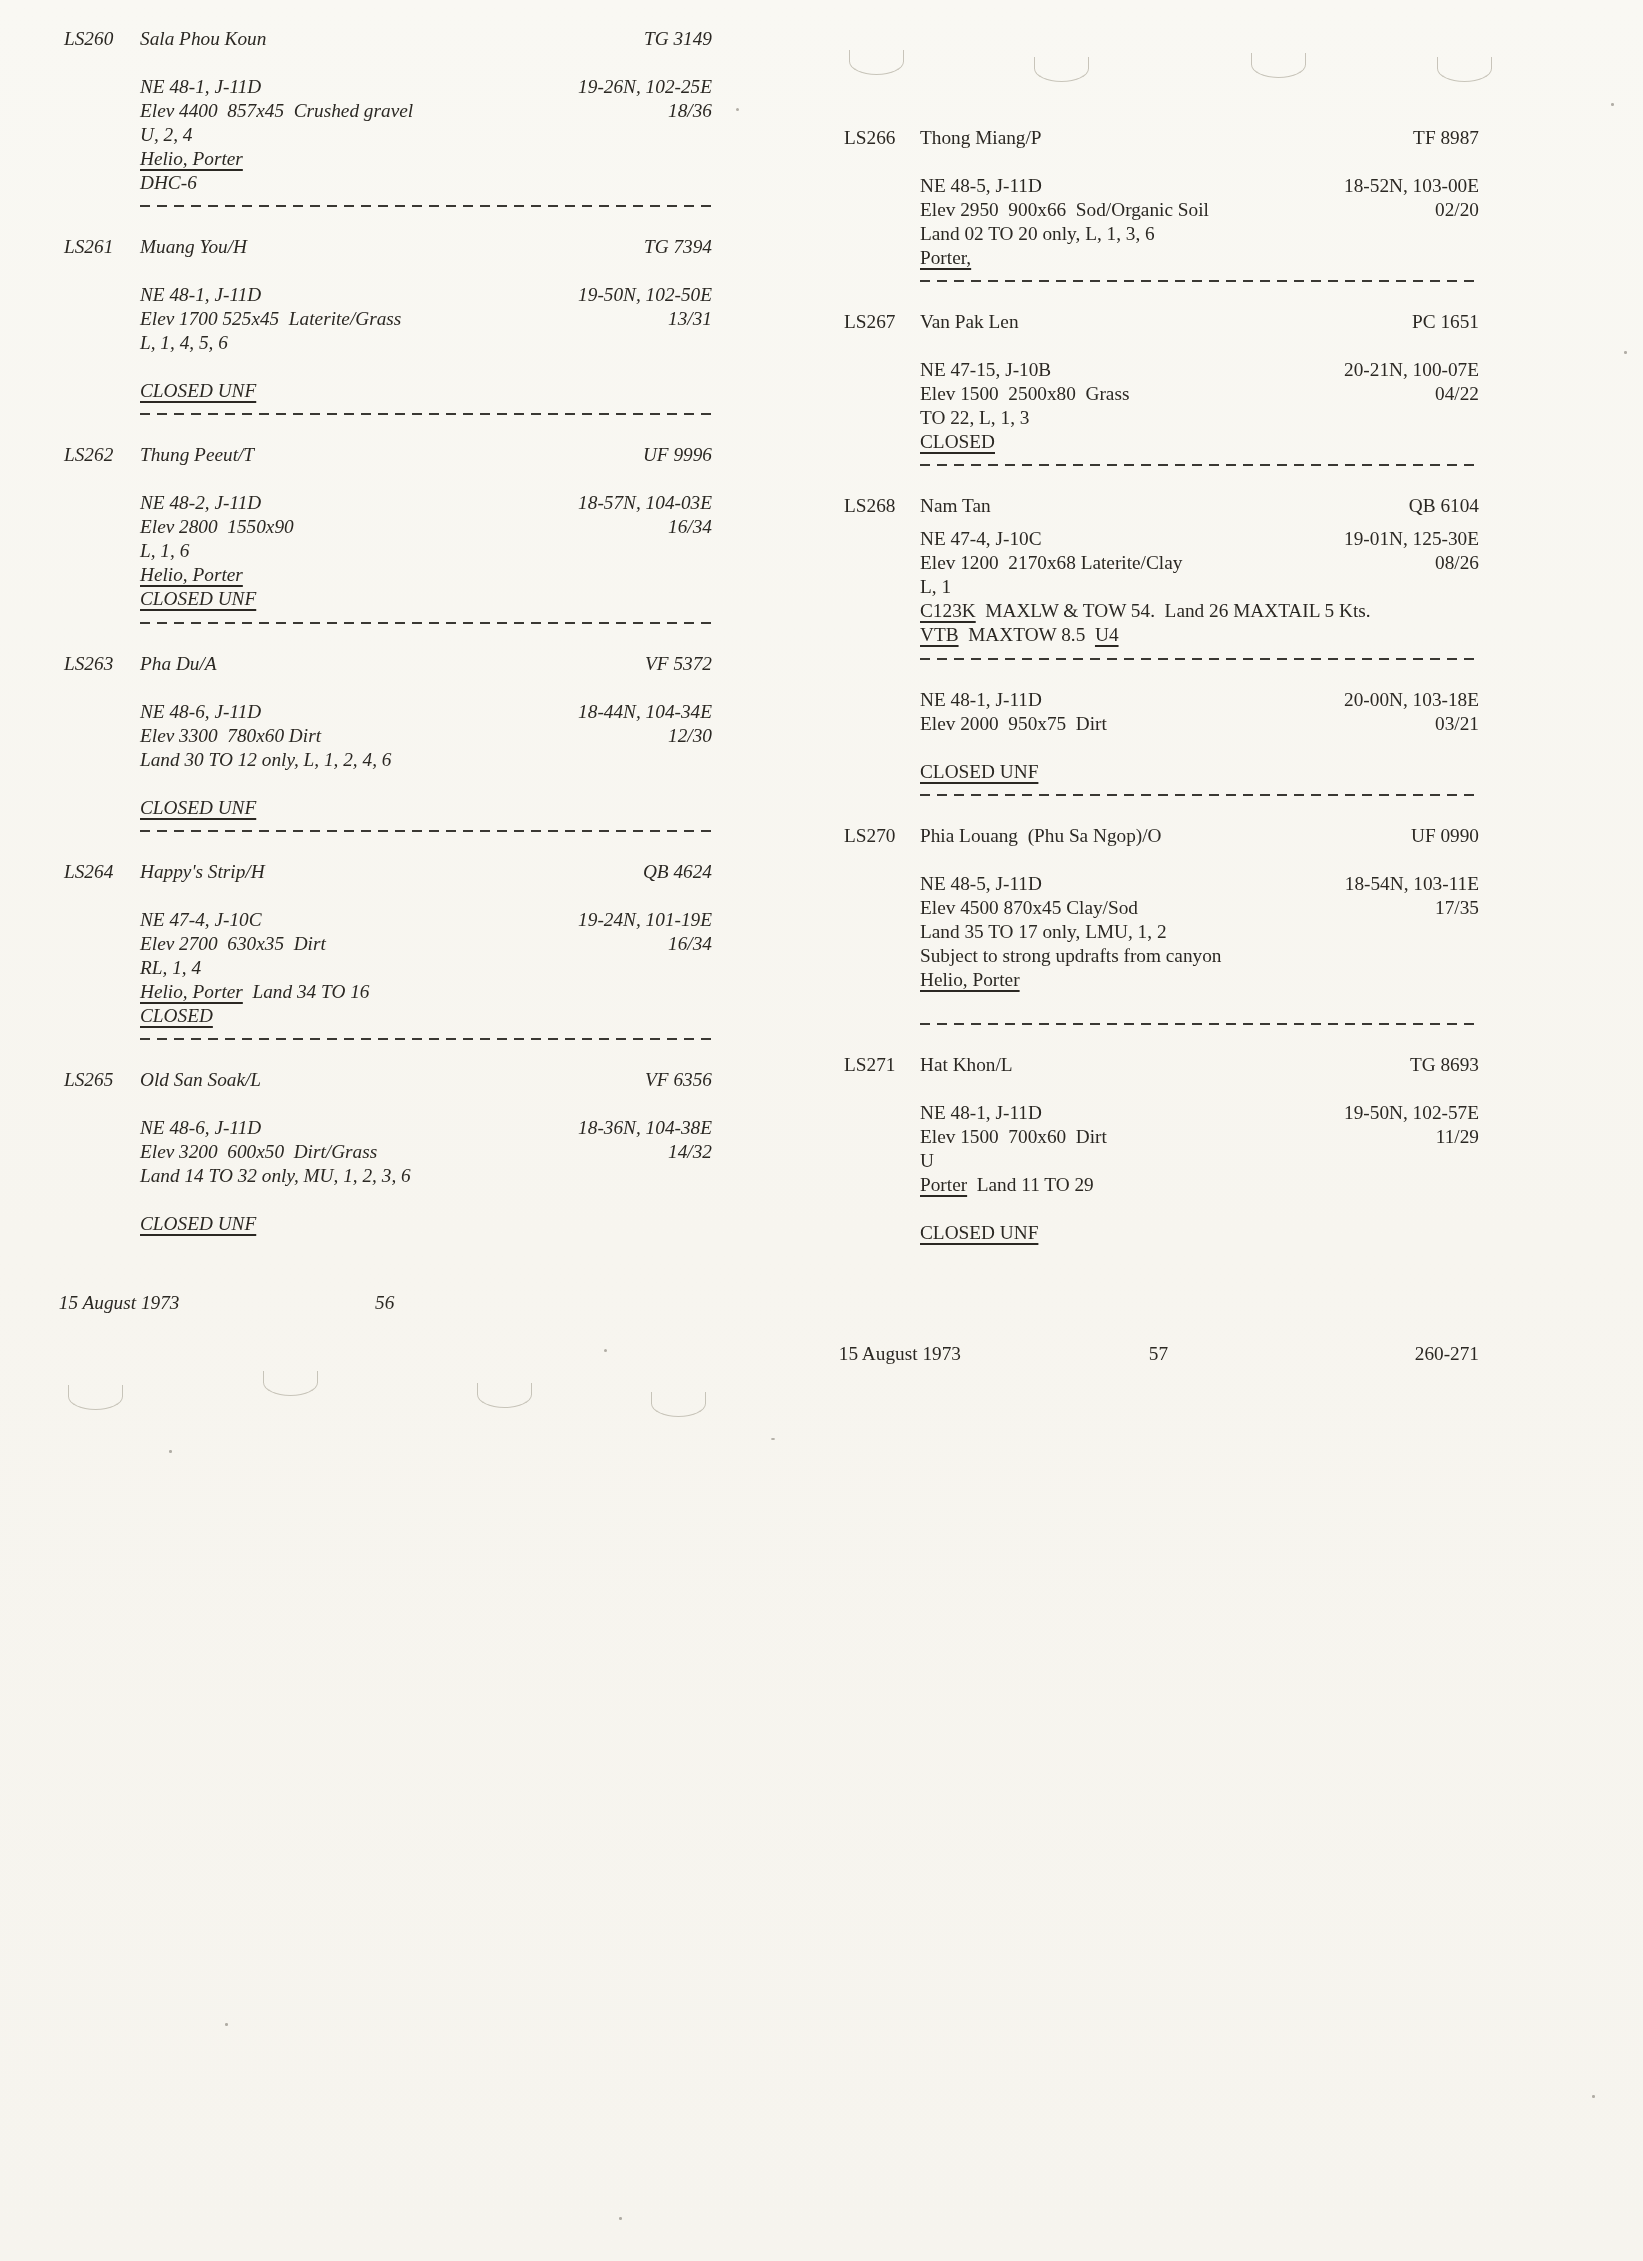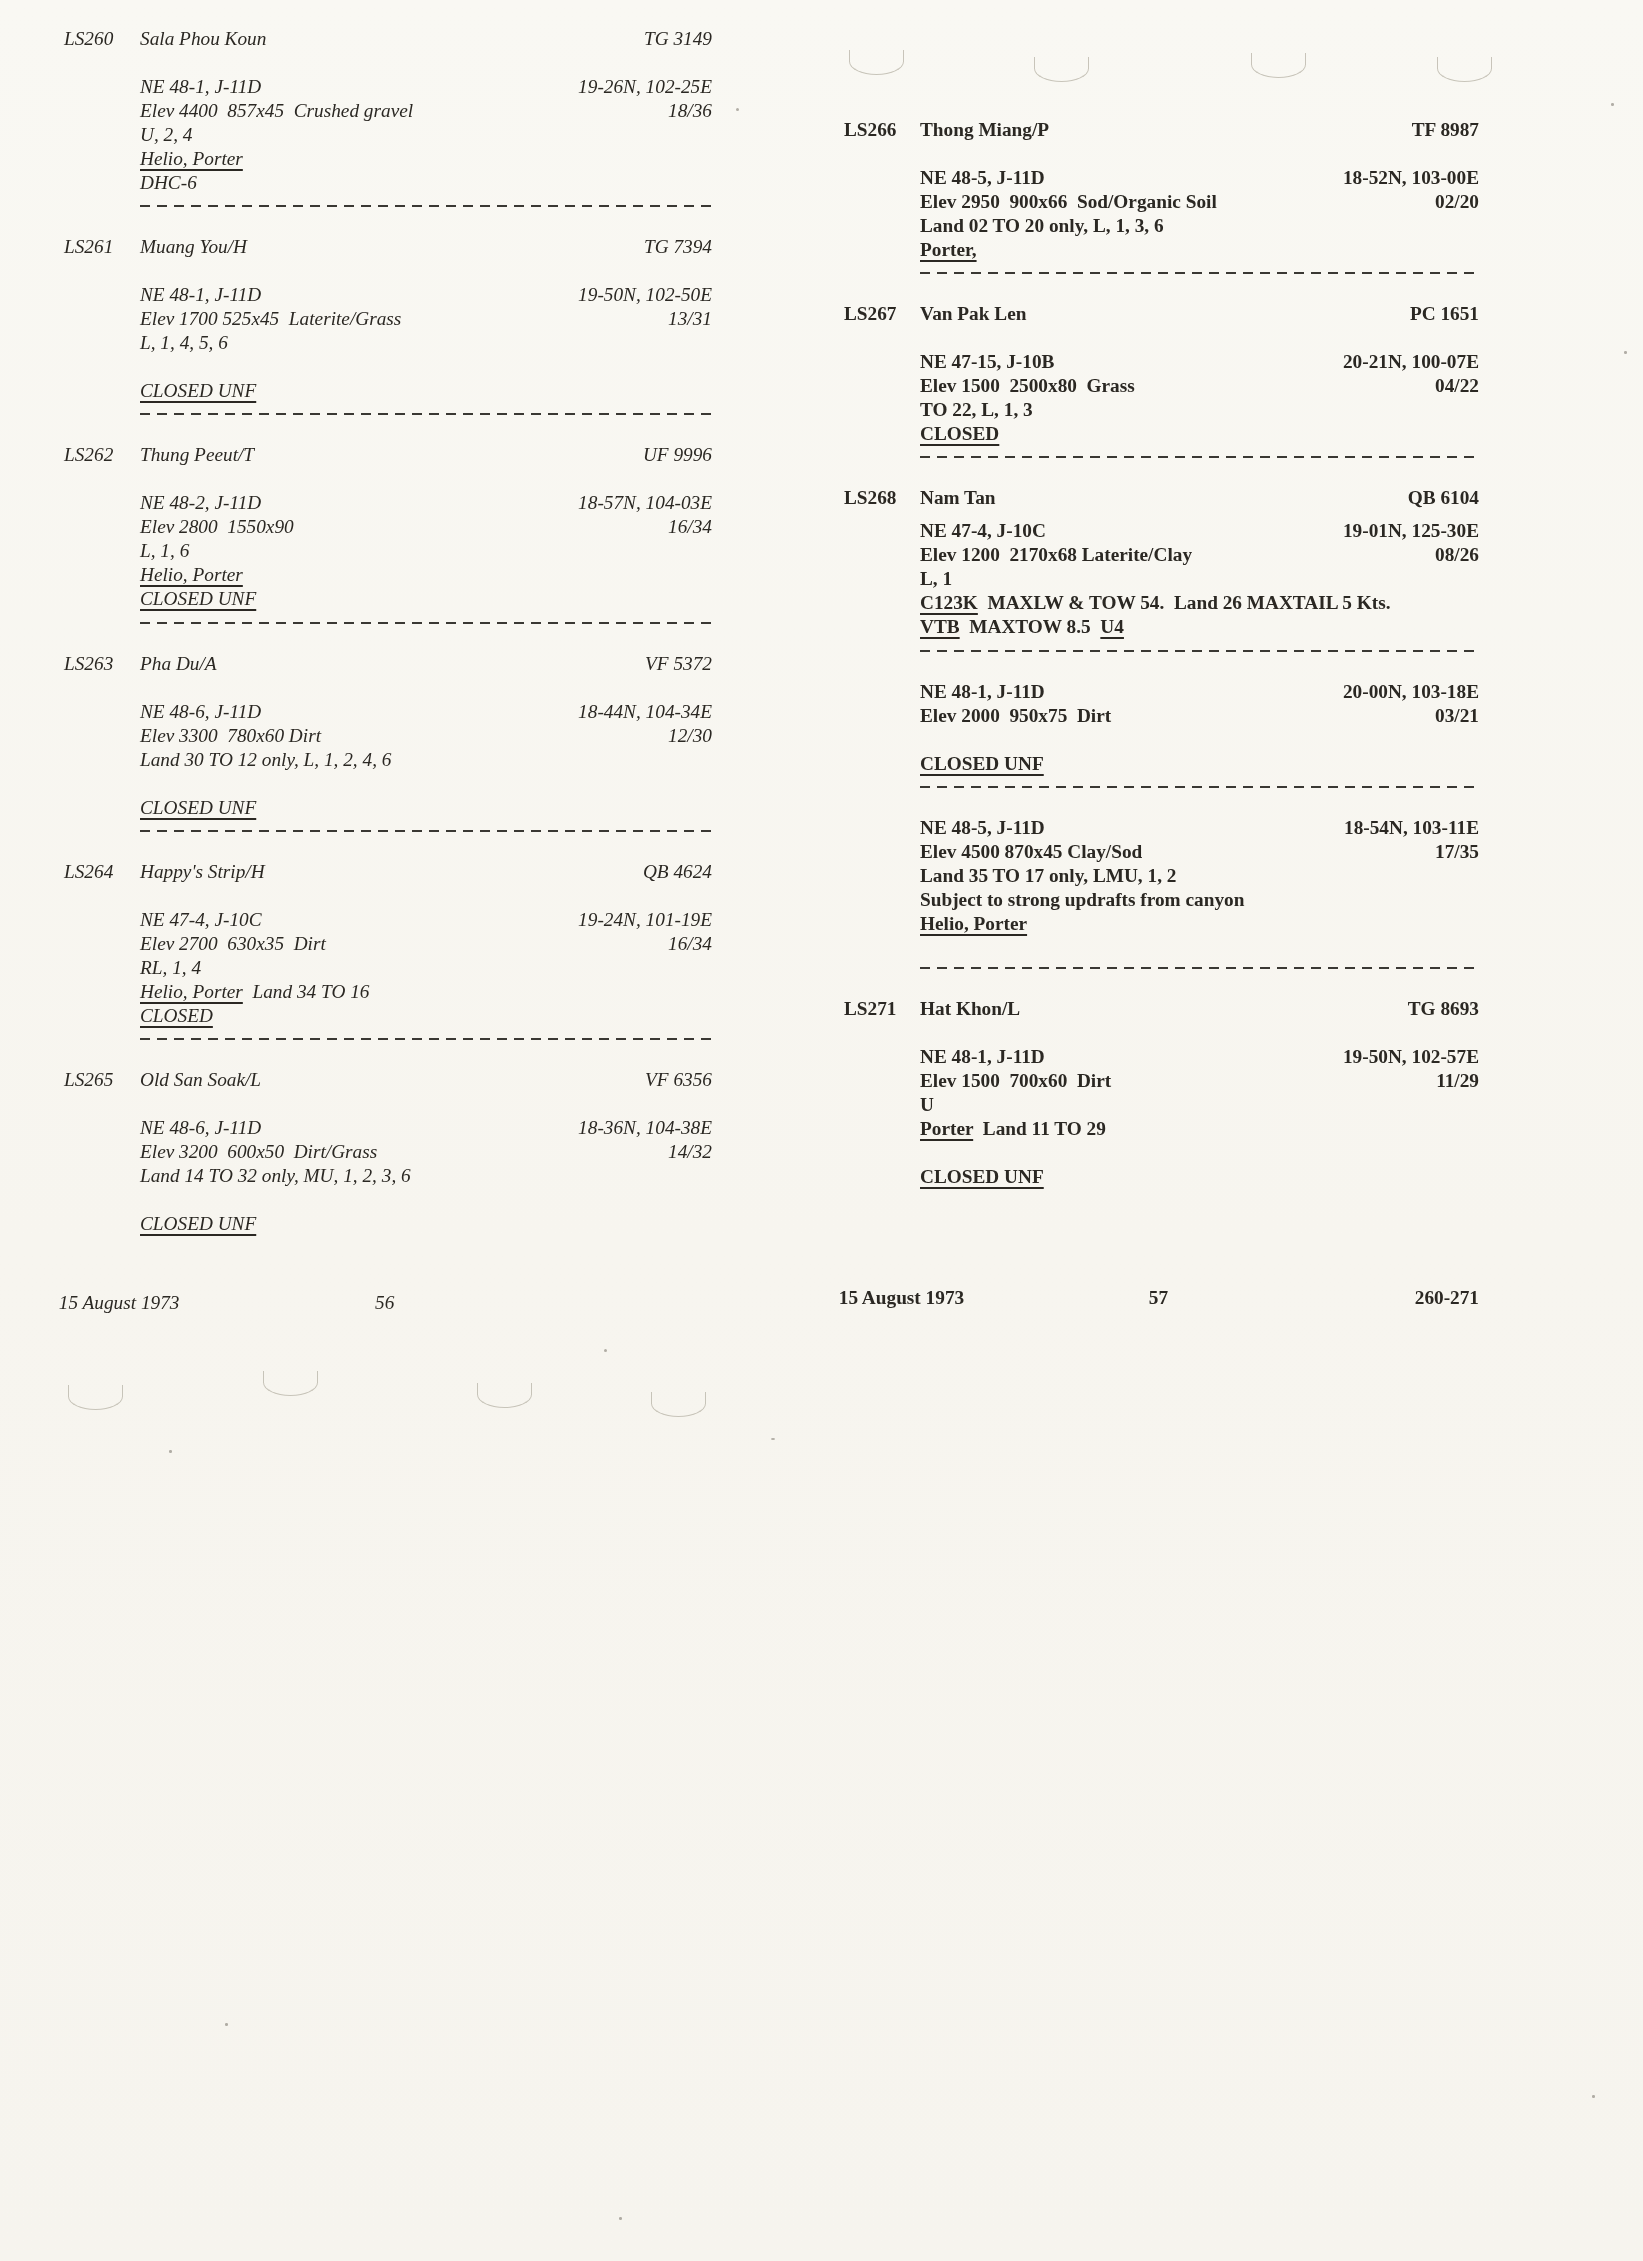--- a/index.html
+++ b/index.html
@@ -9,21 +9,21 @@
     background: linear-gradient(180deg, #f9f8f3 0%, #f7f5ef 55%, #f6f4ee 100%);
     font-family: "Liberation Serif", serif;
     color: #2b2823;
     position: relative;
     overflow: hidden;
   }
   .sheet { position: absolute; inset: 0; }
 
   .page { position: absolute; font-size: 19.3px; line-height: 24px; }
   .page-left  { left: 64px;  top: 27px;  width: 648px; font-style: italic; }
-  .page-right { left: 844px; top: 118px; width: 635px; font-weight: bold; }
+  .page-right { left: 844px; top: 126px; width: 635px; }
 
   .entry-header { display: flex; align-items: baseline; }
   .ls-id   { flex: 0 0 76px; white-space: pre-wrap; }
   .ls-name { flex: 1 1 auto; white-space: pre-wrap; }
   .ls-grid { flex: 0 0 auto; white-space: nowrap; text-align: right; }
 
   .entry-body { margin-top: 24px; margin-left: 76px; }
   .entry-body.tight { margin-top: 9px; }
 
   .line { display: flex; justify-content: space-between; min-height: 24px; }
@@ -352,20 +352,25 @@
             <div class="line">
               <span class="l">&nbsp;</span>
             </div>
             <div class="line">
               <span class="l"><span class="u">CLOSED UNF</span></span>
             </div>
           </div>
           <div class="divider"></div>
         </div>
         <div class="entry">
+          <div class="entry-header">
+            <span class="ls-id">LS270</span>
+            <span class="ls-name">Phia Louang  (Phu Sa Ngop)/O</span>
+            <span class="ls-grid">UF 0990</span>
+          </div>
           <div class="entry-body">
             <div class="line">
               <span class="l"><span>NE 48-5, J-11D</span></span>
               <span class="r">18-54N, 103-11E</span>
             </div>
             <div class="line">
               <span class="l"><span>Elev 4500 870x45 Clay/Sod</span></span>
               <span class="r">17/35</span>
             </div>
             <div class="line">

